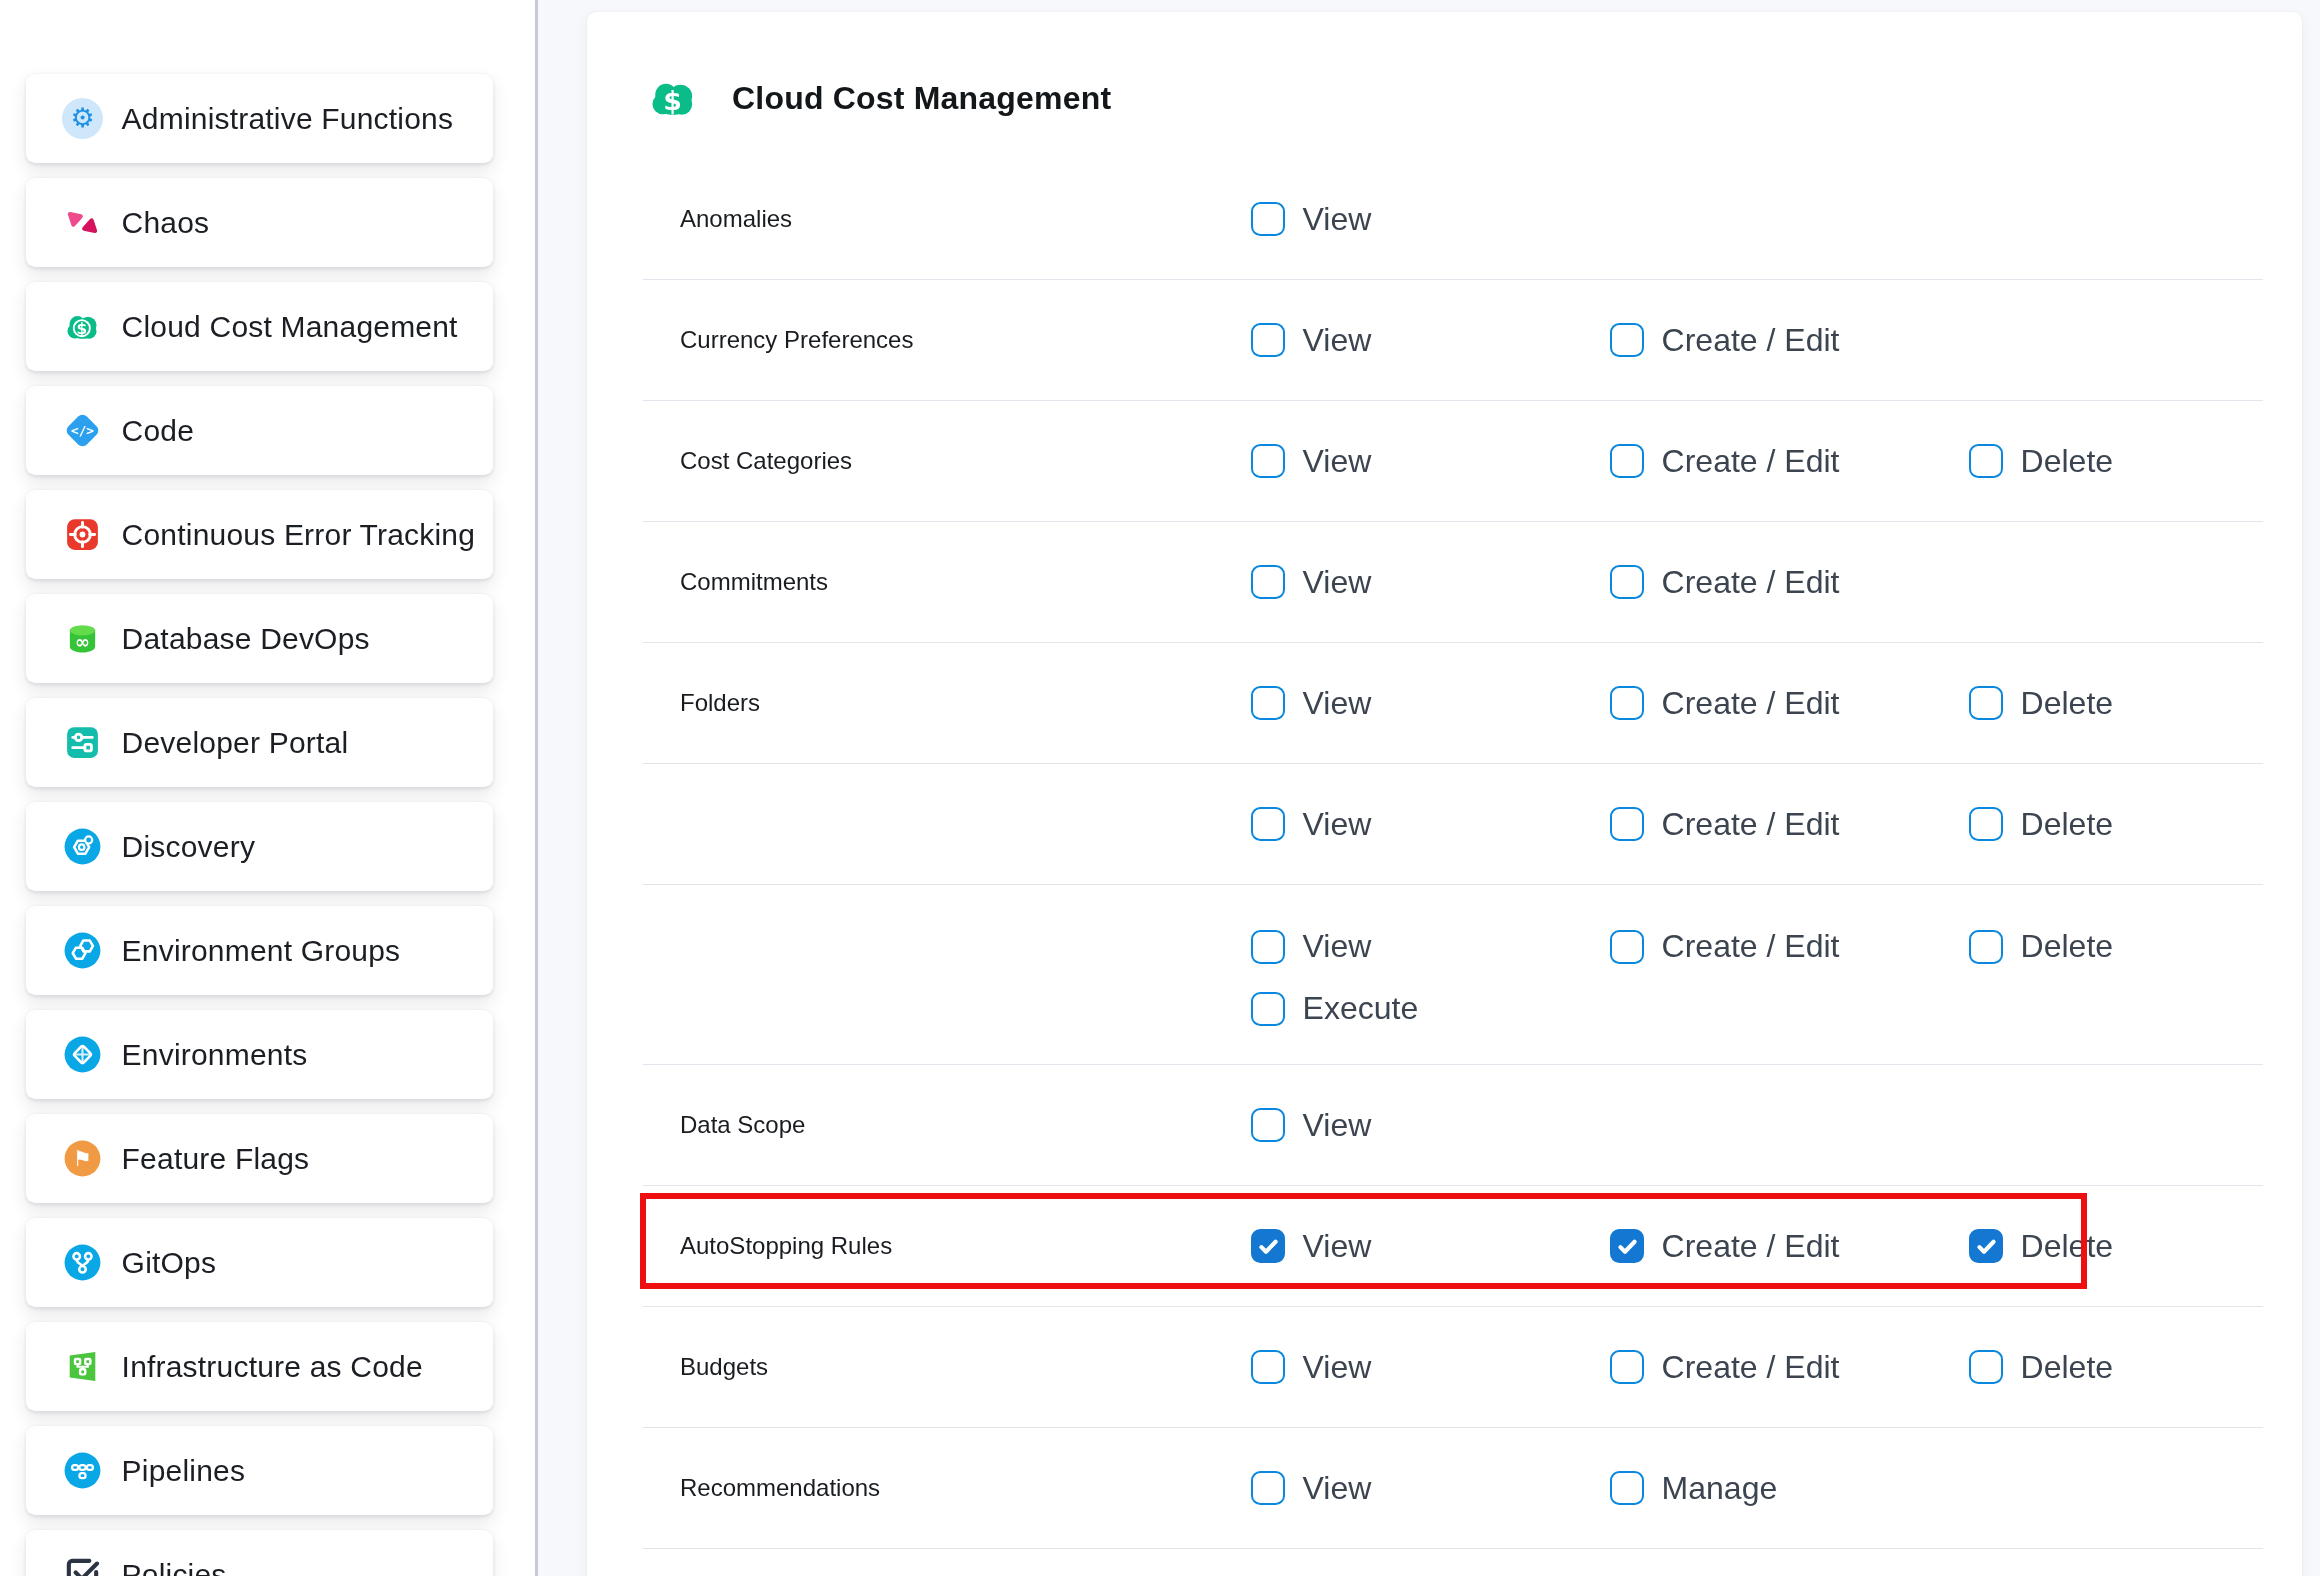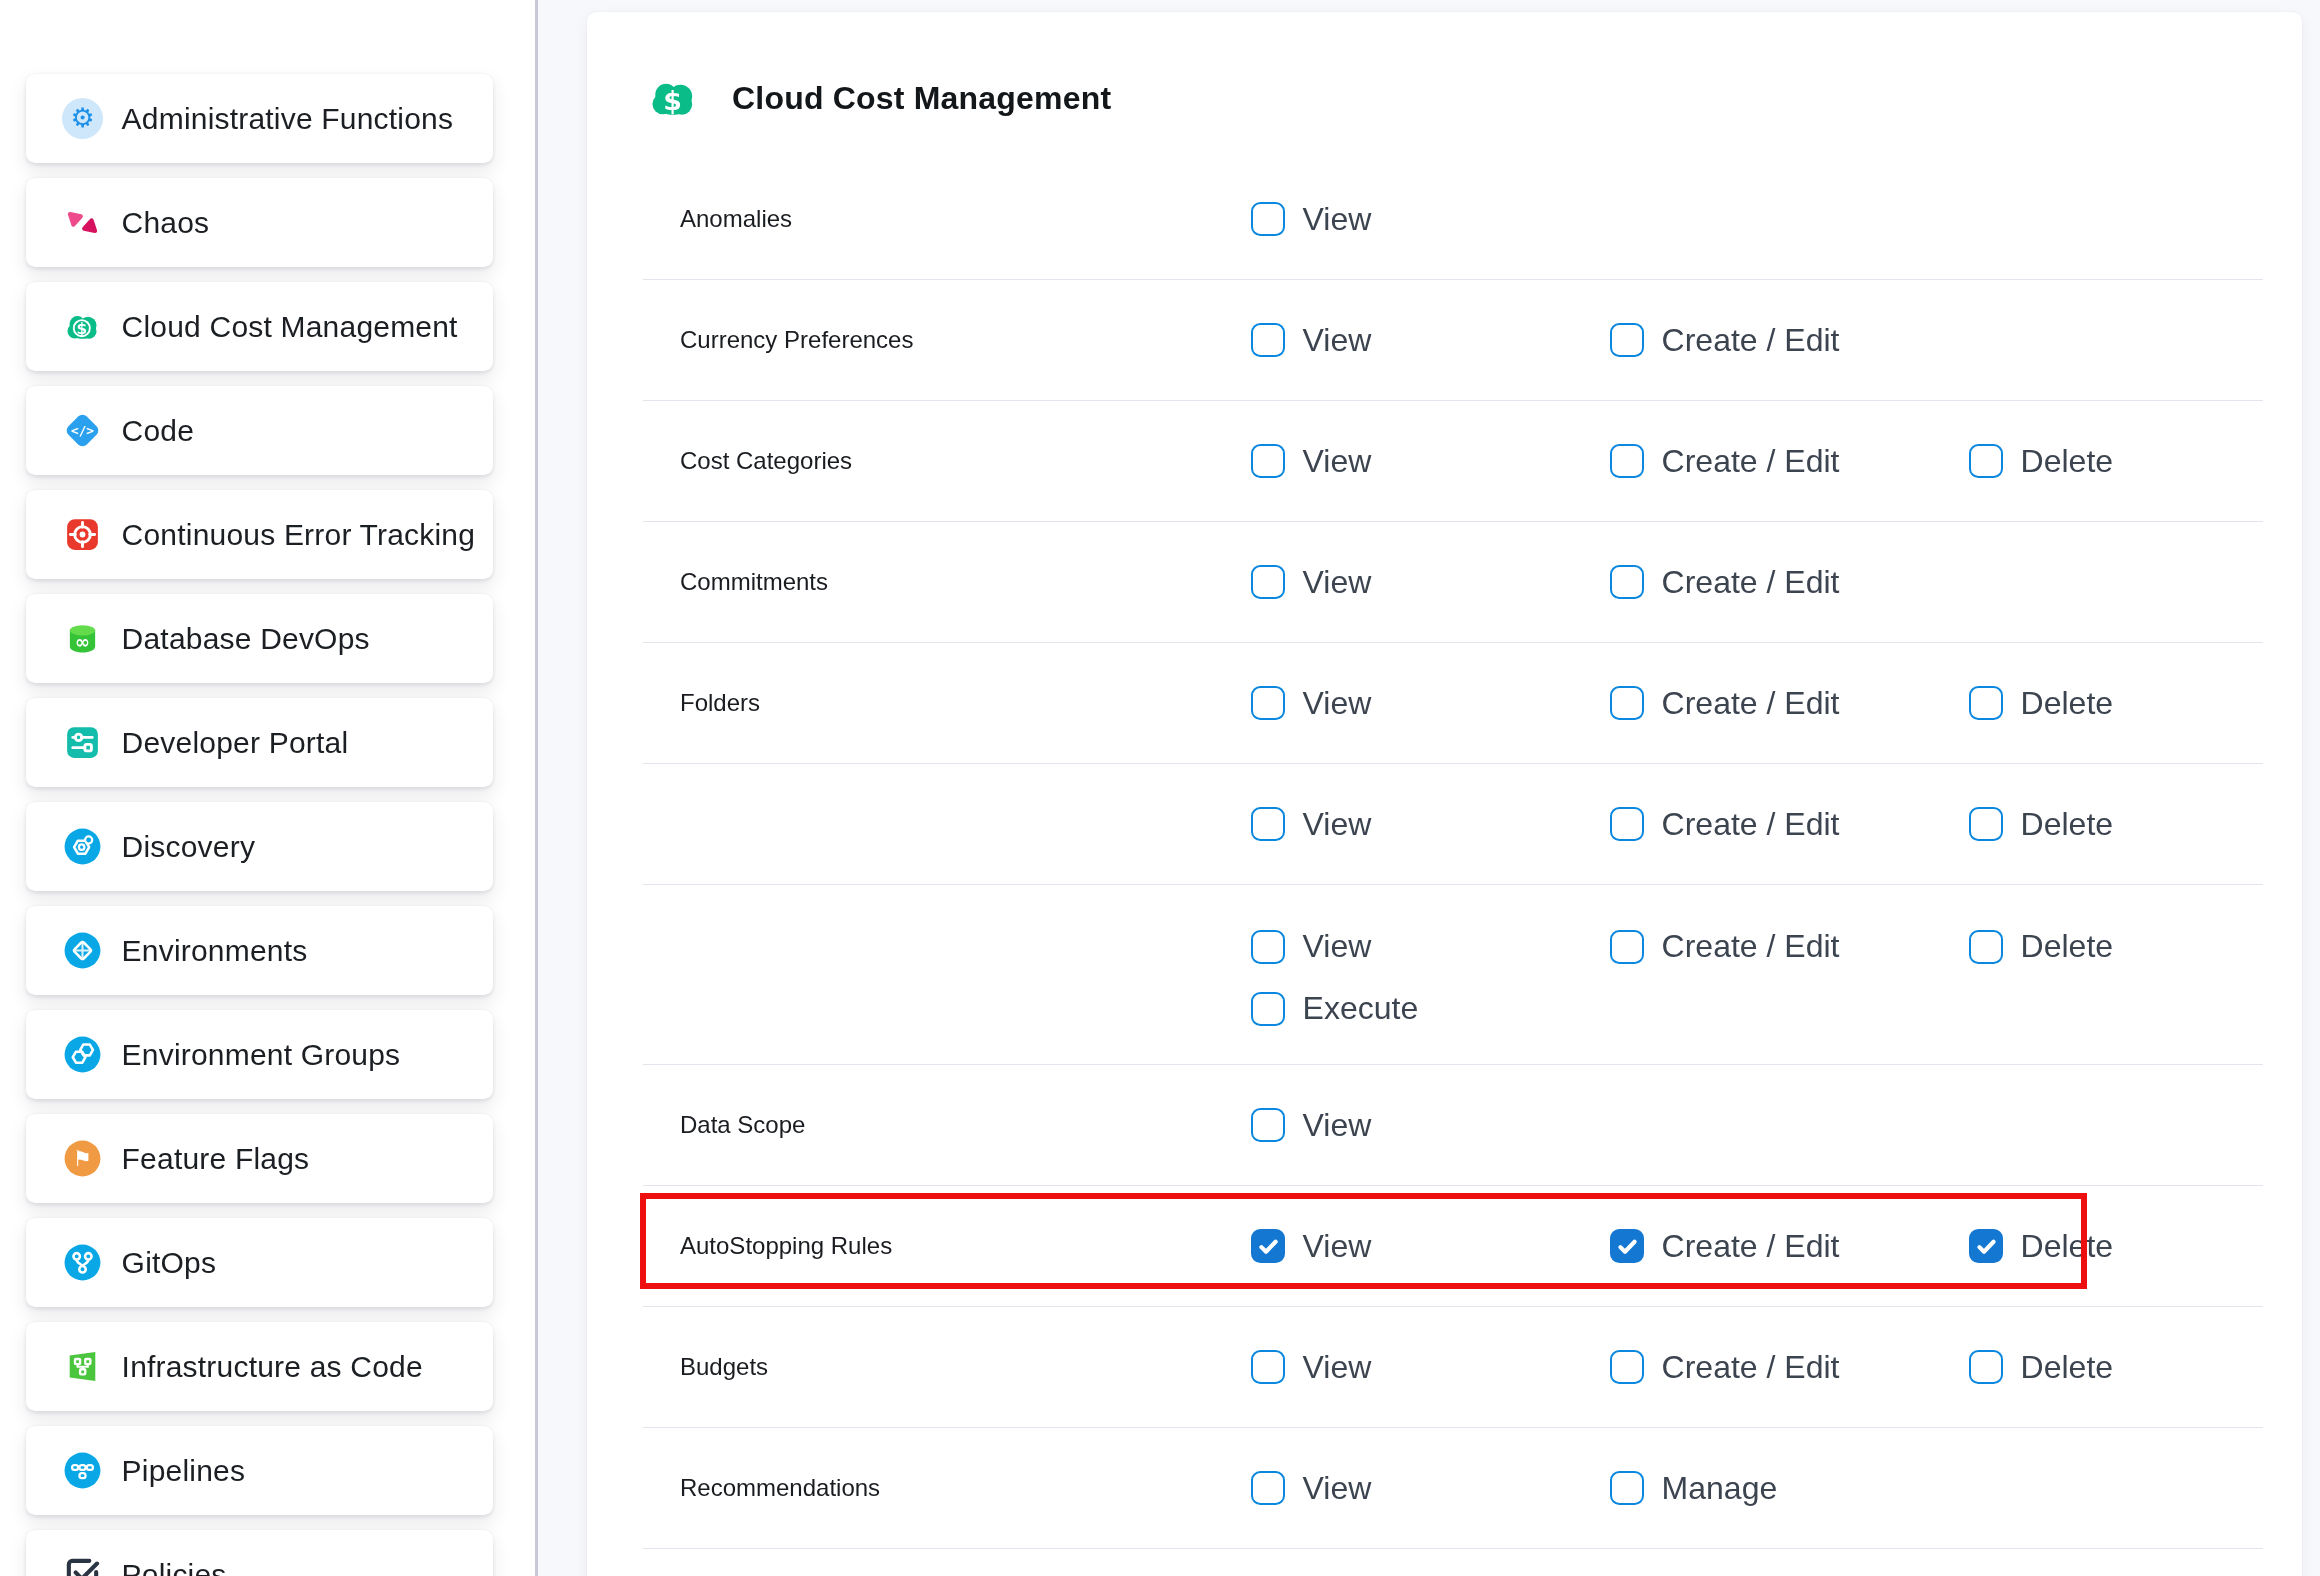--- a/index.html
+++ b/index.html
@@ -139,35 +139,35 @@
               <circle cx="11.5" cy="12.4" r="1.6" fill="none" stroke="#fff" stroke-width="1.3"></circle>
               <circle cx="15.6" cy="8.2" r="2.1" fill="#09a7e5" stroke="#fff" stroke-width="1.3"></circle>
             </svg>
           </span>
           <span class="side-label">Discovery</span>
         </div>
         <div class="side-card">
           <span class="side-icon">
             <svg viewBox="0 0 24 24">
               <circle cx="12" cy="12" r="10.5" fill="#09a7e5"></circle>
+              <polygon points="13.7,13.6 11.9,16.8 8.2,16.8 6.3,13.6 8.1,10.4 11.8,10.4" fill="none" stroke="#fff" stroke-width="1.5" stroke-linejoin="round"></polygon>
+              <polygon points="18.1,9.3 16.3,12.5 12.6,12.5 10.7,9.3 12.5,6.1 16.2,6.1" fill="none" stroke="#fff" stroke-width="1.5" stroke-linejoin="round"></polygon>
+            </svg>
+          </span>
+          <span class="side-label">Environment Groups</span>
+        </div>
+        <div class="side-card">
+          <span class="side-icon">
+            <svg viewBox="0 0 24 24">
+              <circle cx="12" cy="12" r="10.5" fill="#09a7e5"></circle>
               <rect x="8.2" y="8.2" width="7.6" height="7.6" rx="1.2" transform="rotate(45 12 12)" fill="none" stroke="#fff" stroke-width="1.5"></rect>
               <path d="M12 7v10M7 12h10" stroke="#fff" stroke-width="1.2" opacity=".85"></path>
             </svg>
           </span>
           <span class="side-label">Environments</span>
-        </div>
-        <div class="side-card">
-          <span class="side-icon">
-            <svg viewBox="0 0 24 24">
-              <circle cx="12" cy="12" r="10.5" fill="#09a7e5"></circle>
-              <polygon points="13.7,13.6 11.9,16.8 8.2,16.8 6.3,13.6 8.1,10.4 11.8,10.4" fill="none" stroke="#fff" stroke-width="1.5" stroke-linejoin="round"></polygon>
-              <polygon points="18.1,9.3 16.3,12.5 12.6,12.5 10.7,9.3 12.5,6.1 16.2,6.1" fill="none" stroke="#fff" stroke-width="1.5" stroke-linejoin="round"></polygon>
-            </svg>
-          </span>
-          <span class="side-label">Environment Groups</span>
         </div>
         <div class="side-card">
           <span class="side-icon">
             <svg viewBox="0 0 24 24">
               <circle cx="12" cy="12" r="10.5" fill="#f09a43"></circle>
               <text x="12" y="16.4" font-size="12.5" fill="#fff" text-anchor="middle" font-family="'DejaVu Sans',sans-serif">⚑</text>
             </svg>
           </span>
           <span class="side-label">Feature Flags</span>
         </div>

